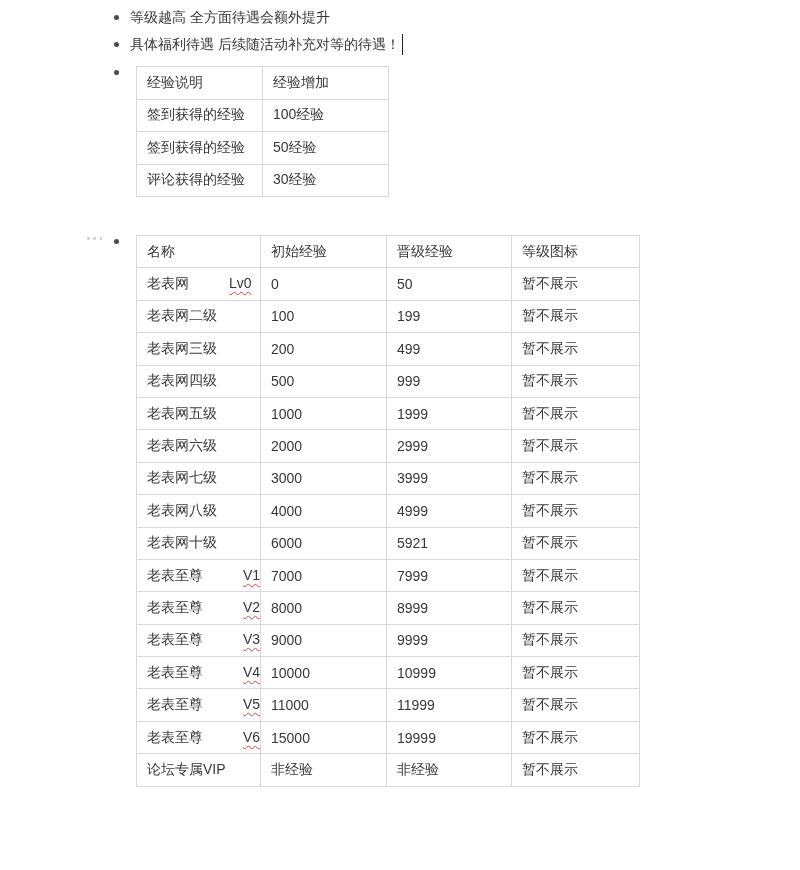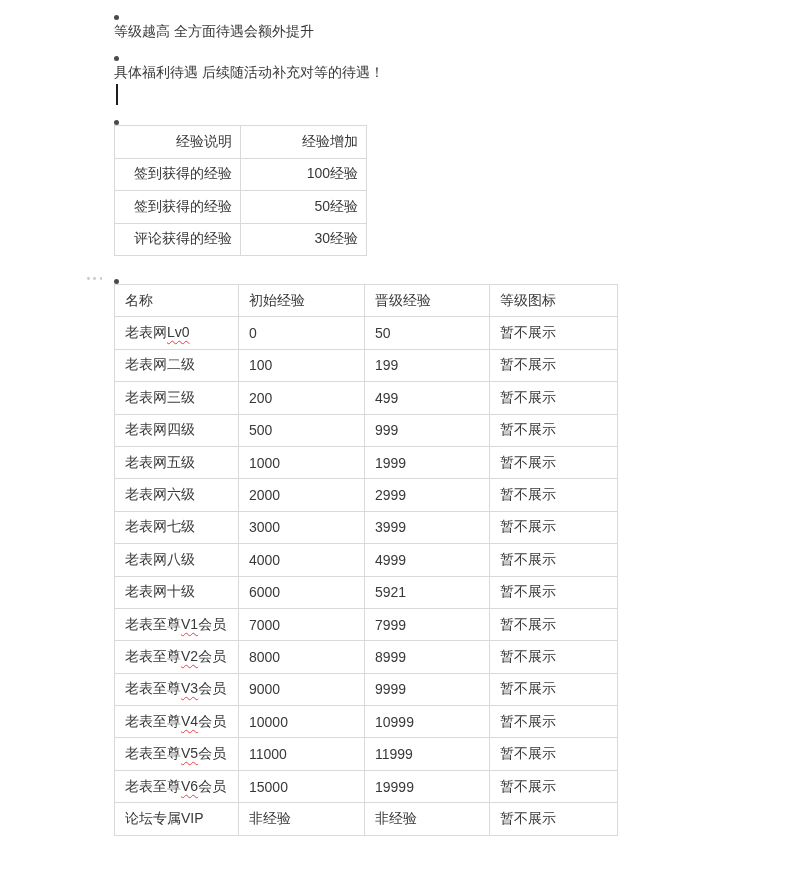--- a/index.html
+++ b/index.html
@@ -5,25 +5,25 @@
   * { box-sizing: border-box; margin: 0; padding: 0; }
   html, body { background: #ffffff; }
   body {
     width: 800px; height: 870px; overflow: hidden;
     font-family: "Liberation Sans", sans-serif;
     font-size: 14px; color: #383838;
   }
   .doc { position: relative; width: 800px; height: 870px; }
 
   
-  .block { display: flex; align-items: flex-start; padding-left: 114px; position: relative; flex-direction: column; }
+  .block { display: flex; align-items: flex-start; padding-left: 114px; position: relative; }
   .b1 { margin-top: 6px; }
   .b2 { margin-top: 5px; }
   .b3 { margin-top: 11px; }
-  .b4 { margin-top: 19px; }
+  .b4 { margin-top: 38px; }
 
   .bullet {
     flex: 0 0 auto; width: 5px; height: 5px; border-radius: 50%;
     background: #4a4a4a;
   }
   .text-block .bullet { margin: 9px 11px 0 0; }
   .table-block .bullet { margin: 4px 17px 0 0; }
 
   .line { line-height: 22px; white-space: pre; cursor: text; }
 
@@ -40,36 +40,37 @@
   }
   .handle i { display: block; width: 2.8px; height: 2.8px; border-radius: 50%; background: #cbcbcb; }
 
   
   table.tbl { border-collapse: collapse; table-layout: fixed; }
   .tbl td {
     border: 1px solid #d9d9d9; vertical-align: middle;
     padding: 0 8px 0 10px; white-space: nowrap; overflow: hidden;
     cursor: text;
   }
-  table.exp { width: 253px; text-align: right; }
+  table.exp { width: 253px; }
   .exp td { height: 32.5px; }
   .exp col { width: 126px; }
   table.level { width: 504px; }
   .level td { height: 32.4px; }
   .col-w1 { width: 124px; }
   .col-w2 { width: 126px; }
   .col-w3 { width: 125px; }
   .col-w4 { width: 128px; }
 
   .wavy {
     text-decoration-line: underline;
     text-decoration-style: wavy;
     text-decoration-color: #ee3f3b;
     text-decoration-thickness: 1px;
     text-underline-offset: 3px;
+    padding-left: 40px;
   }
 </style>
 </head>
 <body>
 
 <div class="doc">
 
   <div class="block text-block b1">
     <span class="bullet"></span>
     <span class="line">等级越高 全方面待遇会额外提升</span>

